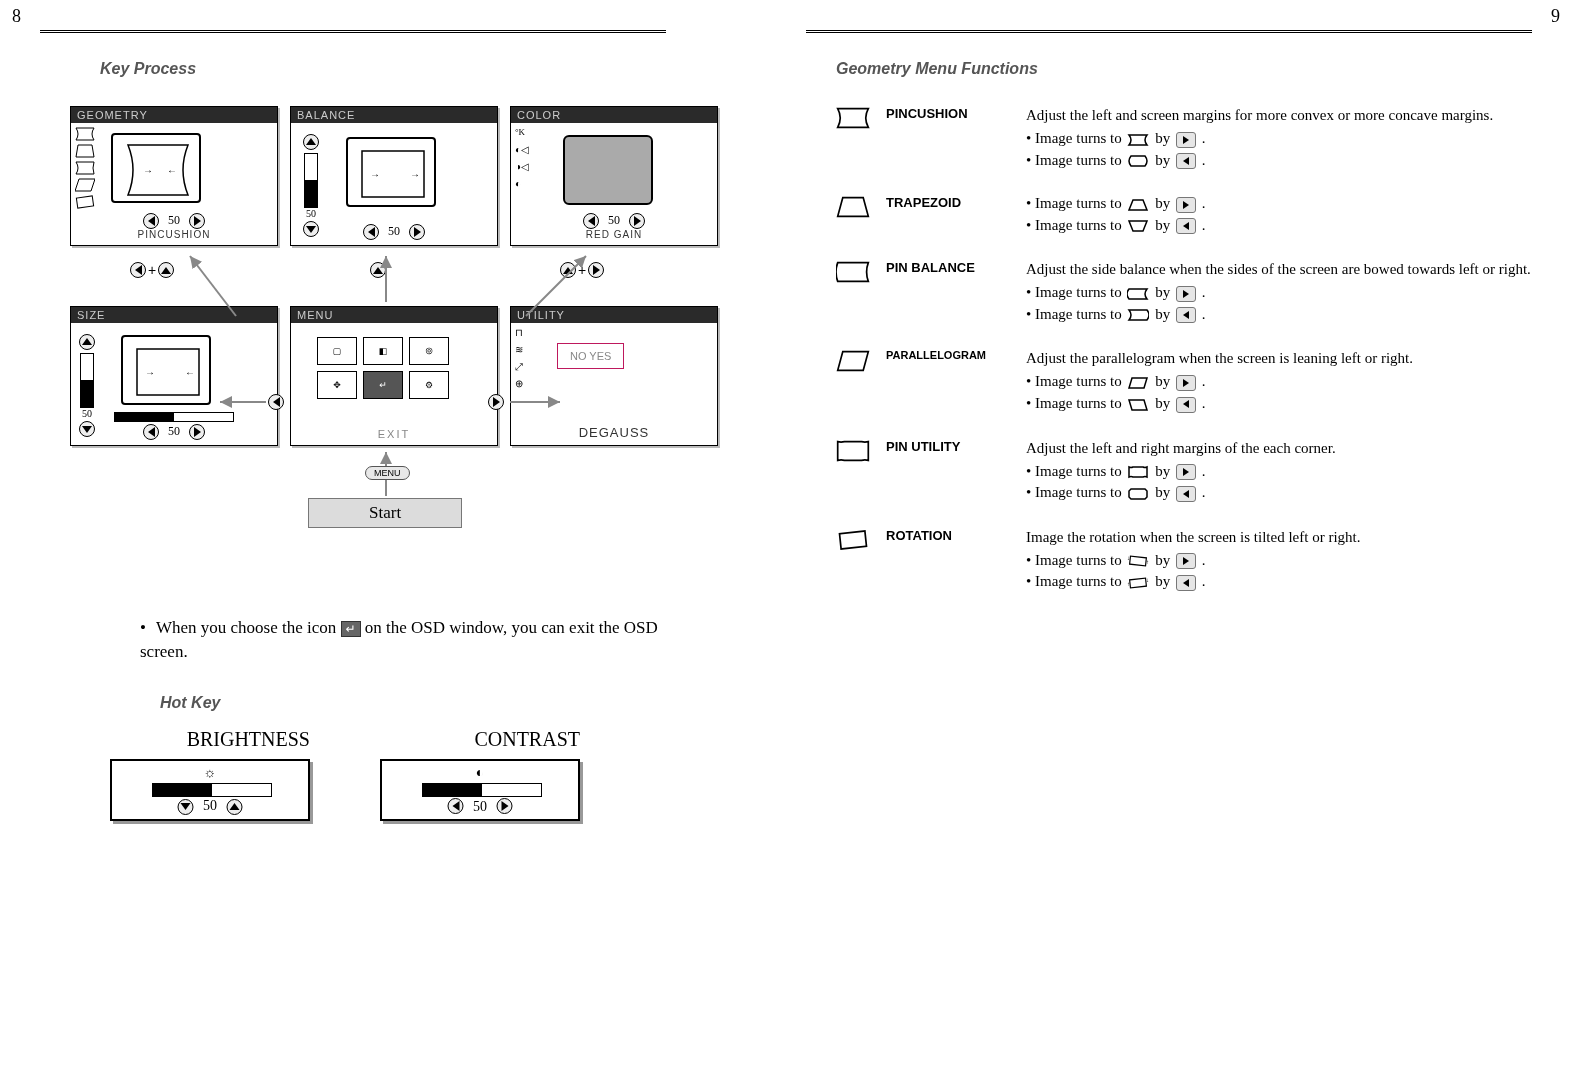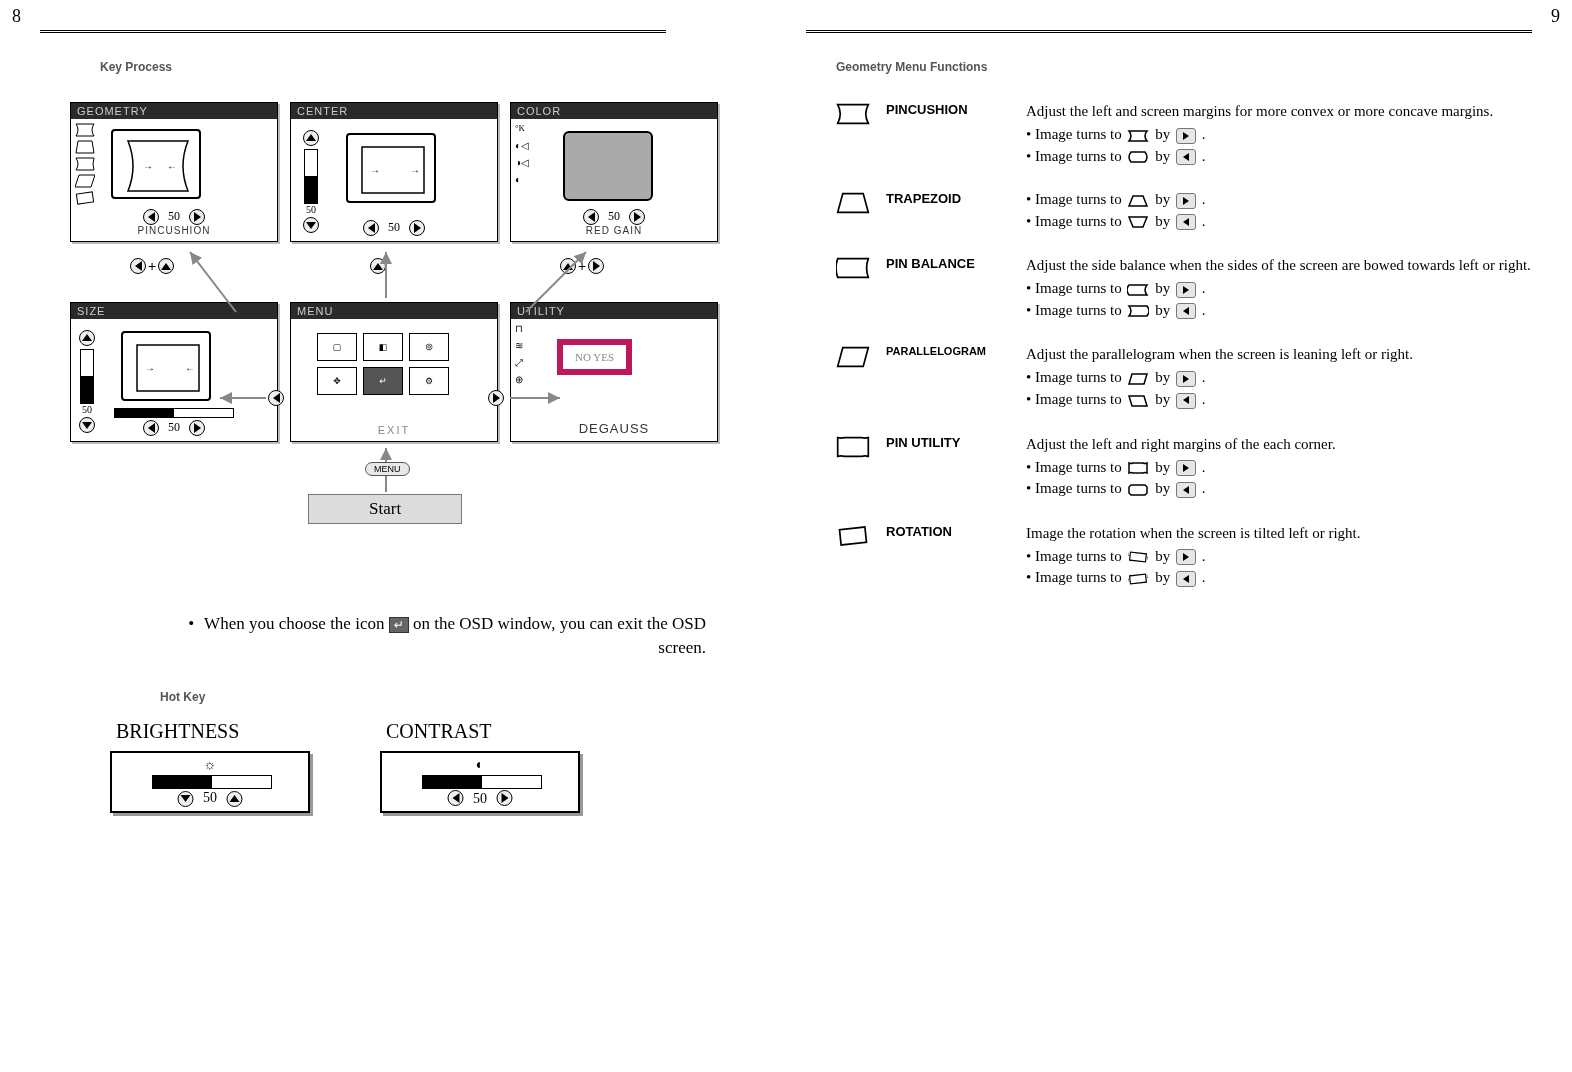--- a/index.html
+++ b/index.html
@@ -36,23 +36,24 @@
     top: 30px;
     height: 0;
     border-top: 3px double #000;
   }
   .rule-left { left: 40px; right: 120px; }
   .rule-right { left: 20px; right: 40px; }
 
   .section-title {
     font-family: Verdana, Geneva, sans-serif;
     font-weight: bold;
-    font-size: 12px;
+    font-size: 16px;
     color: #555;
     margin-bottom: 28px;
+    font-style: italic;
   }
   .left-content { padding-top: 40px; padding-left: 60px; }
   .right-content { padding-top: 40px; padding-left: 10px; }
 
   
   .osd-panel {
     width: 208px;
     height: 140px;
     border: 1px solid #000;
     background: #fff;
@@ -132,27 +133,26 @@
     background: #e8e8e8;
     padding: 1px 8px;
     font-size: 9px;
     font-family: Arial;
   }
 
   .body-text {
     font-size: 17px;
     line-height: 1.4;
     margin: 20px 40px 20px 40px;
-    text-align: right;
   }
   .bullet-dot::before { content: "•"; margin-right: 10px; }
 
   .hotkey-row { display: flex; gap: 70px; margin-left: 10px; }
   .hotkey-block { text-align: left; }
-  .hotkey-label { font-size: 20px; font-family: Georgia; margin-bottom: 8px; padding-left: 6px; }
+  .hotkey-label { font-size: 20px; font-family: Georgia; margin-bottom: 8px; padding-left: 6px; text-align: right; }
   .hotkey-box {
     border: 2px solid #000;
     width: 200px;
     height: 62px;
     box-shadow: 3px 3px 0 #999;
     position: relative;
   }
   .hotkey-bar {
     position: absolute;
     top: 22px;
@@ -300,21 +300,21 @@
           <div class="osd-footer">
             <span class="tri-btn tri-left-s"></span>
             <span style="margin:0 6px;font-size:12px">50</span>
             <span class="tri-btn tri-right-s"></span>
             <div class="osd-sublabel">PINCUSHION</div>
           </div>
         </div>
       </div>
 
       <div class="osd-panel" style="left:220px;top:0">
-        <div class="osd-title">CENTER</div>
+        <div class="osd-title">BALANCE</div>
         <div class="osd-body">
           <div style="position:absolute;left:12px;top:8px;text-align:center">
             <span class="circ tri-up"></span>
             <div class="gbar" style="margin-top:3px">
                 <div class="gfill"></div>
               </div>
             <div style="font-size:10px">50</div>
             <span class="circ tri-down"></span>
           </div>
           <div class="mini-screen" style="left:55px;top:14px">
@@ -397,21 +397,21 @@
 
       <div class="osd-panel" style="left:440px;top:200px">
         <div class="osd-title">UTILITY</div>
         <div class="osd-body">
           <div class="side-icons">
             <span>⊓</span>
             <span>≋</span>
             <span>⤢</span>
             <span>⊕</span>
           </div>
-          <div style="position:absolute;left:46px;top:20px;border:6px solid #be185d;padding:6px 12px;font-size:11px;font-family:Liberation Serif, serif;color:#888">
+          <div style="position:absolute;left:46px;top:20px;border:1px solid #be185d;padding:6px 12px;font-size:11px;font-family:Liberation Sans, sans-serif;color:#888">
             <span>NO  YES</span>
           </div>
           <div class="osd-footer osd-sublabel" style="font-size:13px;letter-spacing:1px">DEGAUSS</div>
         </div>
       </div>
 
       <div class="combo" style="position:absolute;left:60px;top:156px">
         <span class="circ tri-left-s"></span>
         <span>+</span>
         <span class="circ tri-up"></span>

